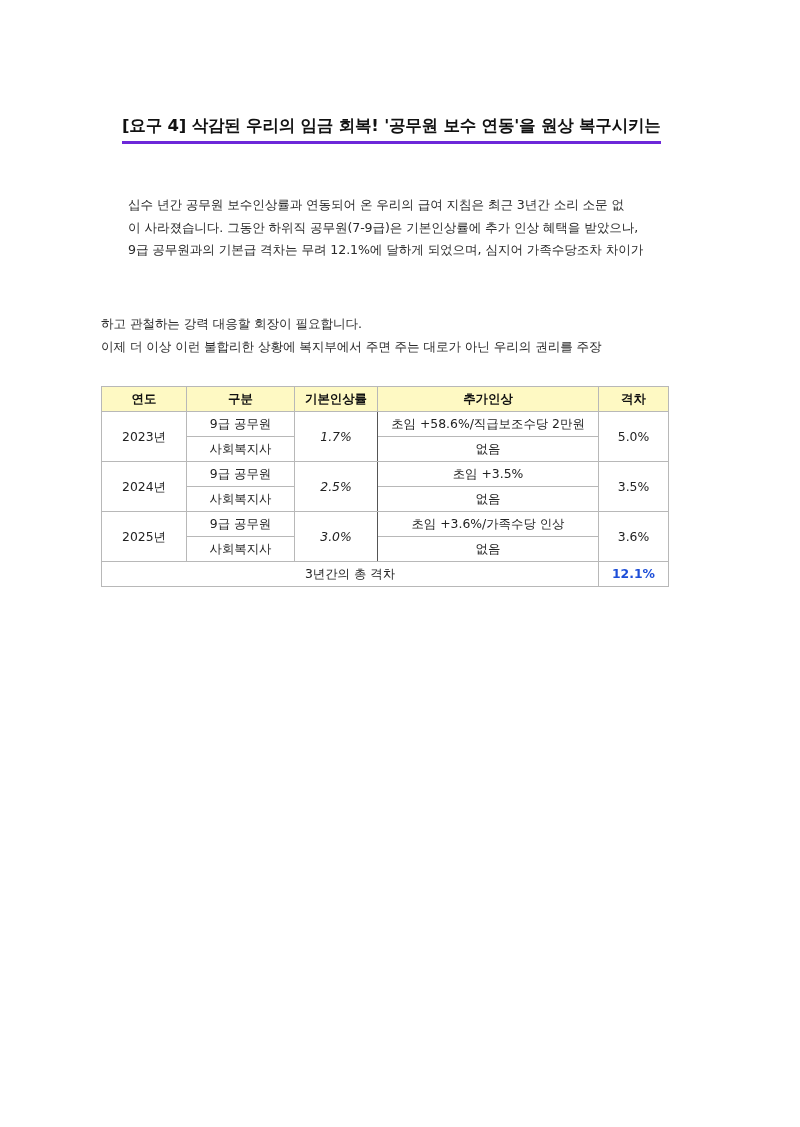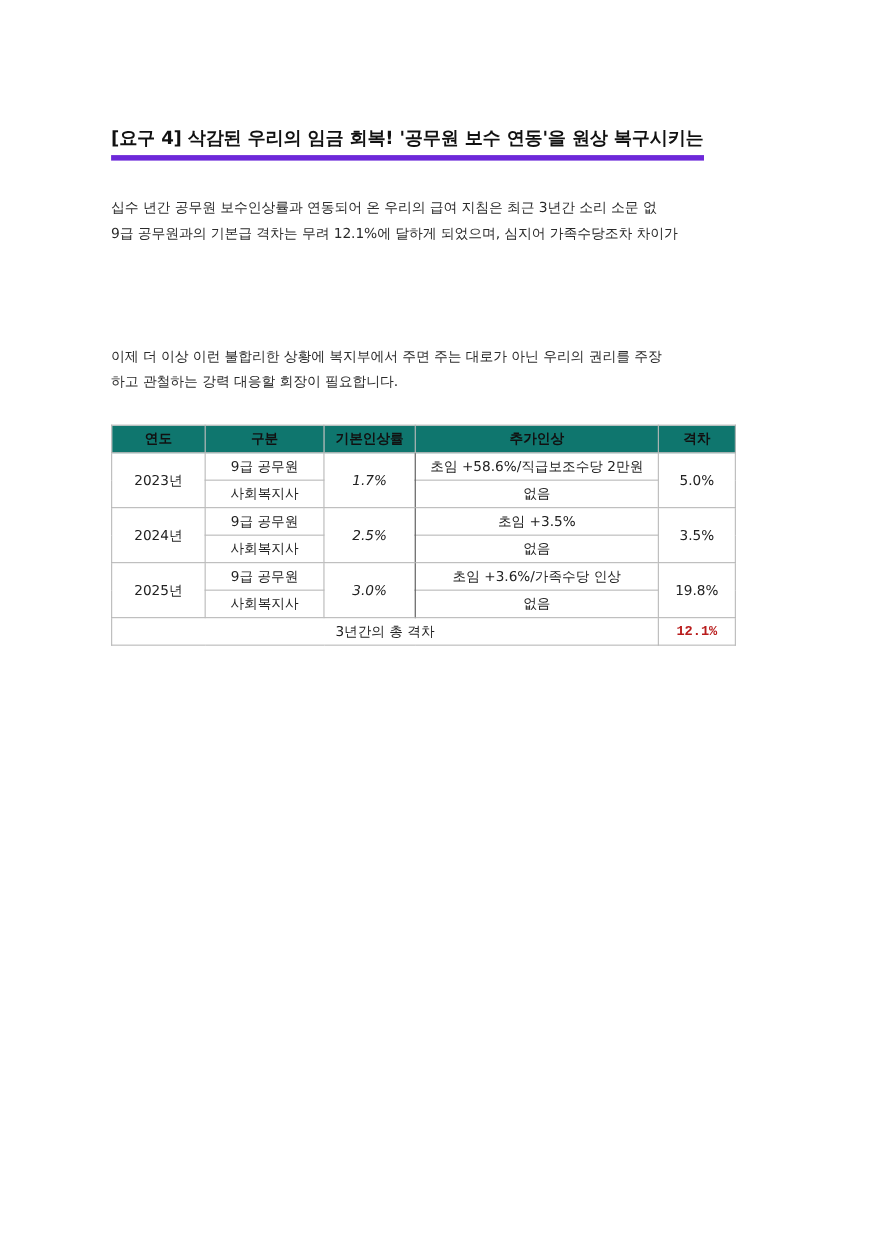--- a/index.html
+++ b/index.html
@@ -3,59 +3,60 @@
 <meta charset="utf-8">
 <style>
   html, body { margin: 0; padding: 0; background: #ffffff; }
   body { width: 800px; height: 1127px; position: relative; overflow: hidden;
          font-family: "DejaVu Sans", "Liberation Sans", sans-serif; color: #222; }
   .page { position: absolute; left: 0; top: 0; width: 800px; height: 1127px; }
   .title { position: absolute; left: 101px; top: 112px; width: 560px;
            font-size: 16.5px; font-weight: bold; line-height: 28px; color: #111;
            letter-spacing: -0.2px; }
   .title .line { display: block; }
-  .title .ul-line { border-bottom: 5px solid #6d28d9; display: inline-block; padding-bottom: 1px; }
+  .title .ul-line { border-bottom: 3px solid #6d28d9; display: inline-block; padding-bottom: 1px; margin-left: 21px; }
   .para { position: absolute; left: 101px; width: 570px; font-size: 12.6px; line-height: 22.5px;
           color: #2a2a2a; text-align: justify; letter-spacing: -0.1px; }
   .para .pl { display: block; white-space: nowrap; }
-  #para1 { top: 178px; }
+  #para1 { top: 194px; margin-left: 27px; }
   #para2 { top: 313px; }
 
   table.wage { position: absolute; left: 101px; top: 386px; border-collapse: collapse;
                font-size: 12.4px; color: #222; }
   table.wage td, table.wage th { border: 1px solid #b8b8b8; text-align: center; padding: 0;
                height: 24px; line-height: 24px; white-space: nowrap; }
-  table.wage th { background: #0f766e; font-weight: bold; color: #111; }
+  table.wage th { background: #fef9c3; font-weight: bold; color: #111; }
   table.wage .c1 { width: 84px; }
   table.wage .c2 { width: 107px; }
   table.wage .c3 { width: 82px; }
   table.wage .c4 { width: 220px; }
   table.wage .c5 { width: 69px; }
   table.wage .dark-right { border-right: 1px solid #555; font-style: italic; }
-  table.wage .red { color: #b91c1c; font-weight: bold; font-family: Liberation Mono, monospace; }
+  table.wage .red { color: #1d4ed8; font-weight: bold; }
 </style>
 </head>
 <body>
 
 <div class="page">
 
   <div class="title">
     <span class="line">
       <span class="ul-line">[요구 4] 삭감된 우리의 임금 회복! '공무원 보수 연동'을 원상 복구시키는</span>
     </span>
   </div>
 
   <div class="para" id="para1">
     <span class="pl">십수 년간 공무원 보수인상률과 연동되어 온 우리의 급여 지침은 최근 3년간 소리 소문 없</span>
+    <span class="pl">이 사라졌습니다. 그동안 하위직 공무원(7-9급)은 기본인상률에 추가 인상 혜택을 받았으나,</span>
     <span class="pl">9급 공무원과의 기본급 격차는 무려 12.1%에 달하게 되었으며, 심지어 가족수당조차 차이가</span>
   </div>
 
   <div class="para" id="para2">
+    <span class="pl">하고 관철하는 강력 대응할 회장이 필요합니다.</span>
     <span class="pl">이제 더 이상 이런 불합리한 상황에 복지부에서 주면 주는 대로가 아닌 우리의 권리를 주장</span>
-    <span class="pl">하고 관철하는 강력 대응할 회장이 필요합니다.</span>
   </div>
 
   <table class="wage">
     <thead>
       <tr>
         <th class="c1">연도</th>
         <th class="c2">구분</th>
         <th class="c3">기본인상률</th>
         <th class="c4">추가인상</th>
         <th class="c5">격차</th>
@@ -85,21 +86,21 @@
       <tr>
         <td class="c2">사회복지사</td>
         <td class="c4">없음</td>
       </tr>
 
       <tr>
         <td class="c1" rowspan="2">2025년</td>
         <td class="c2">9급 공무원</td>
         <td class="c3 dark-right" rowspan="2">3.0%</td>
         <td class="c4">초임 +3.6%/가족수당 인상</td>
-        <td class="c5" rowspan="2">19.8%</td>
+        <td class="c5" rowspan="2">3.6%</td>
       </tr>
       <tr>
         <td class="c2">사회복지사</td>
         <td class="c4">없음</td>
       </tr>
 
       <tr>
         <td colspan="4">3년간의 총 격차</td>
         <td class="c5 red">12.1%</td>
       </tr>

